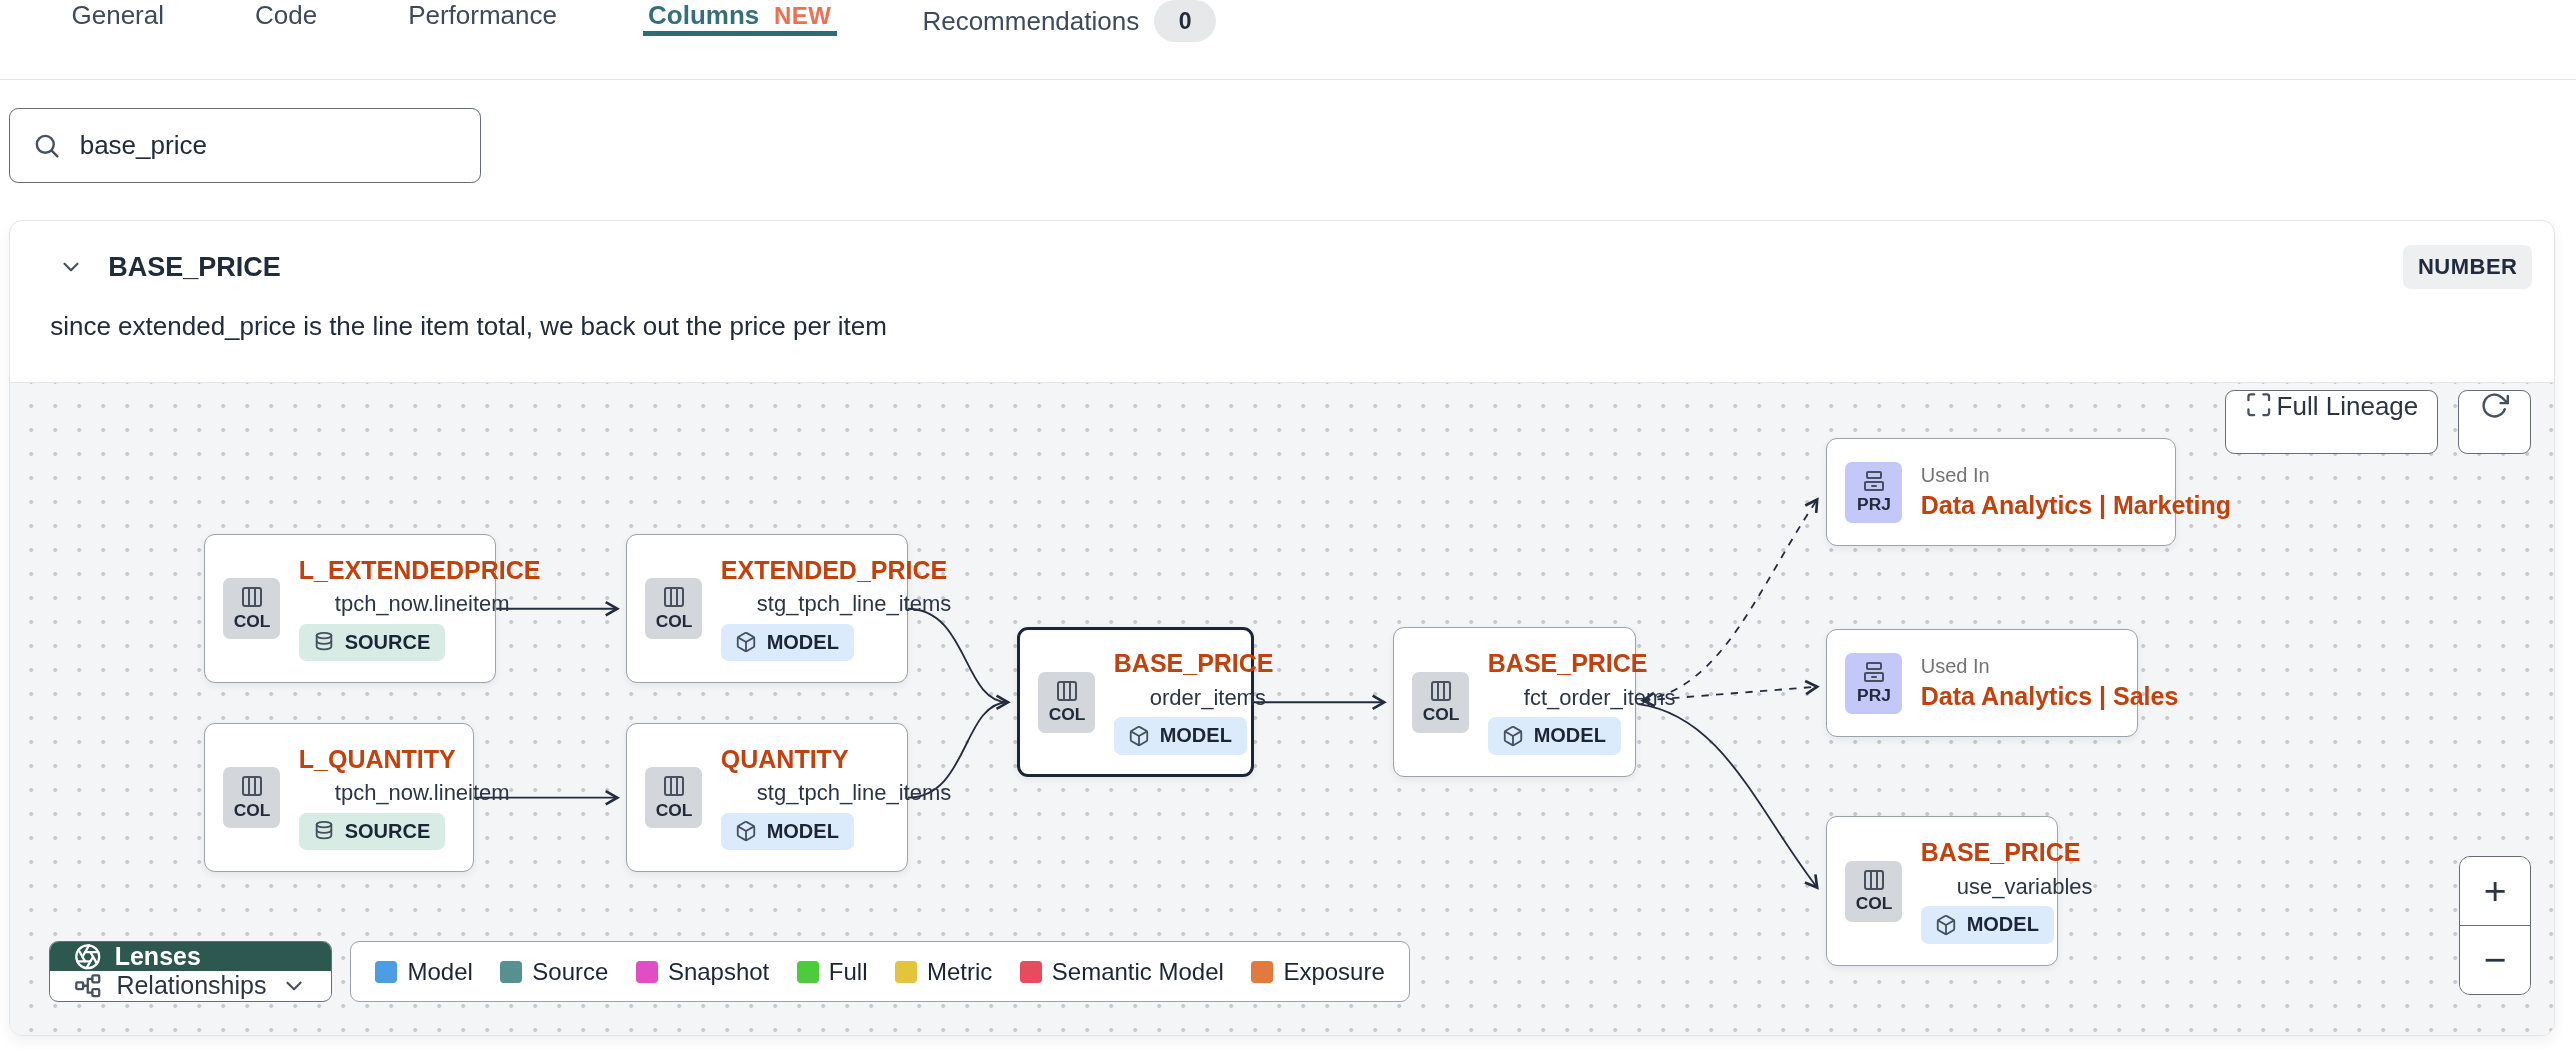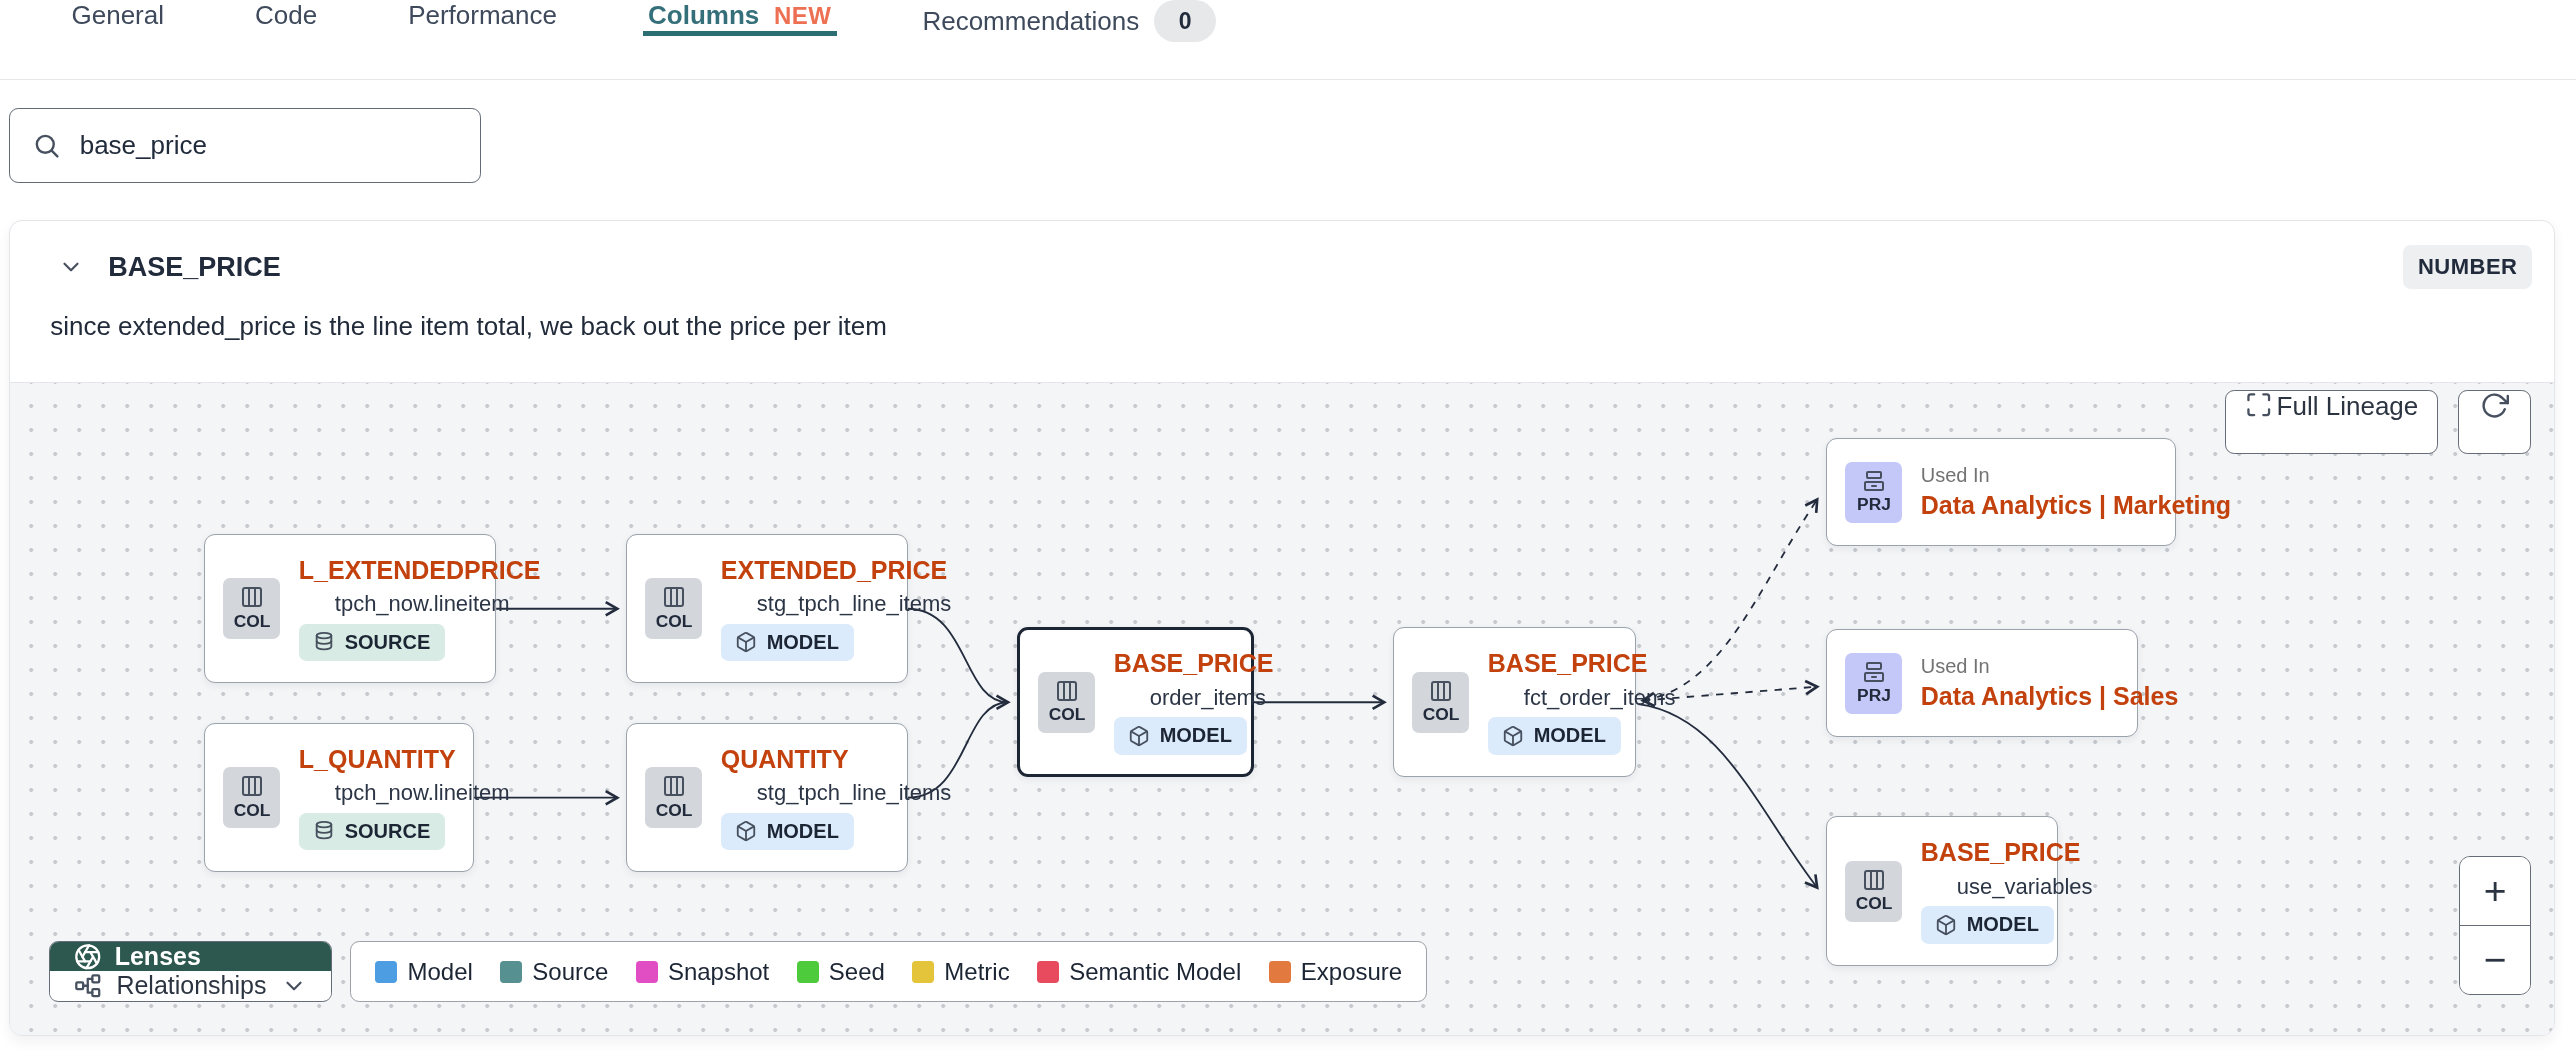--- a/index.html
+++ b/index.html
@@ -380,21 +380,21 @@
         <div class="li">
             <span class="sw" style="background-color: rgb(87, 144, 144);"></span>
             <span>Source</span>
           </div>
         <div class="li">
             <span class="sw" style="background-color: rgb(225, 78, 196);"></span>
             <span>Snapshot</span>
           </div>
         <div class="li">
             <span class="sw" style="background-color: rgb(78, 203, 61);"></span>
-            <span>Seed</span>
+            <span>Full</span>
           </div>
         <div class="li">
             <span class="sw" style="background-color: rgb(228, 196, 58);"></span>
             <span>Metric</span>
           </div>
         <div class="li">
             <span class="sw" style="background-color: rgb(233, 75, 94);"></span>
             <span>Semantic Model</span>
           </div>
         <div class="li">

